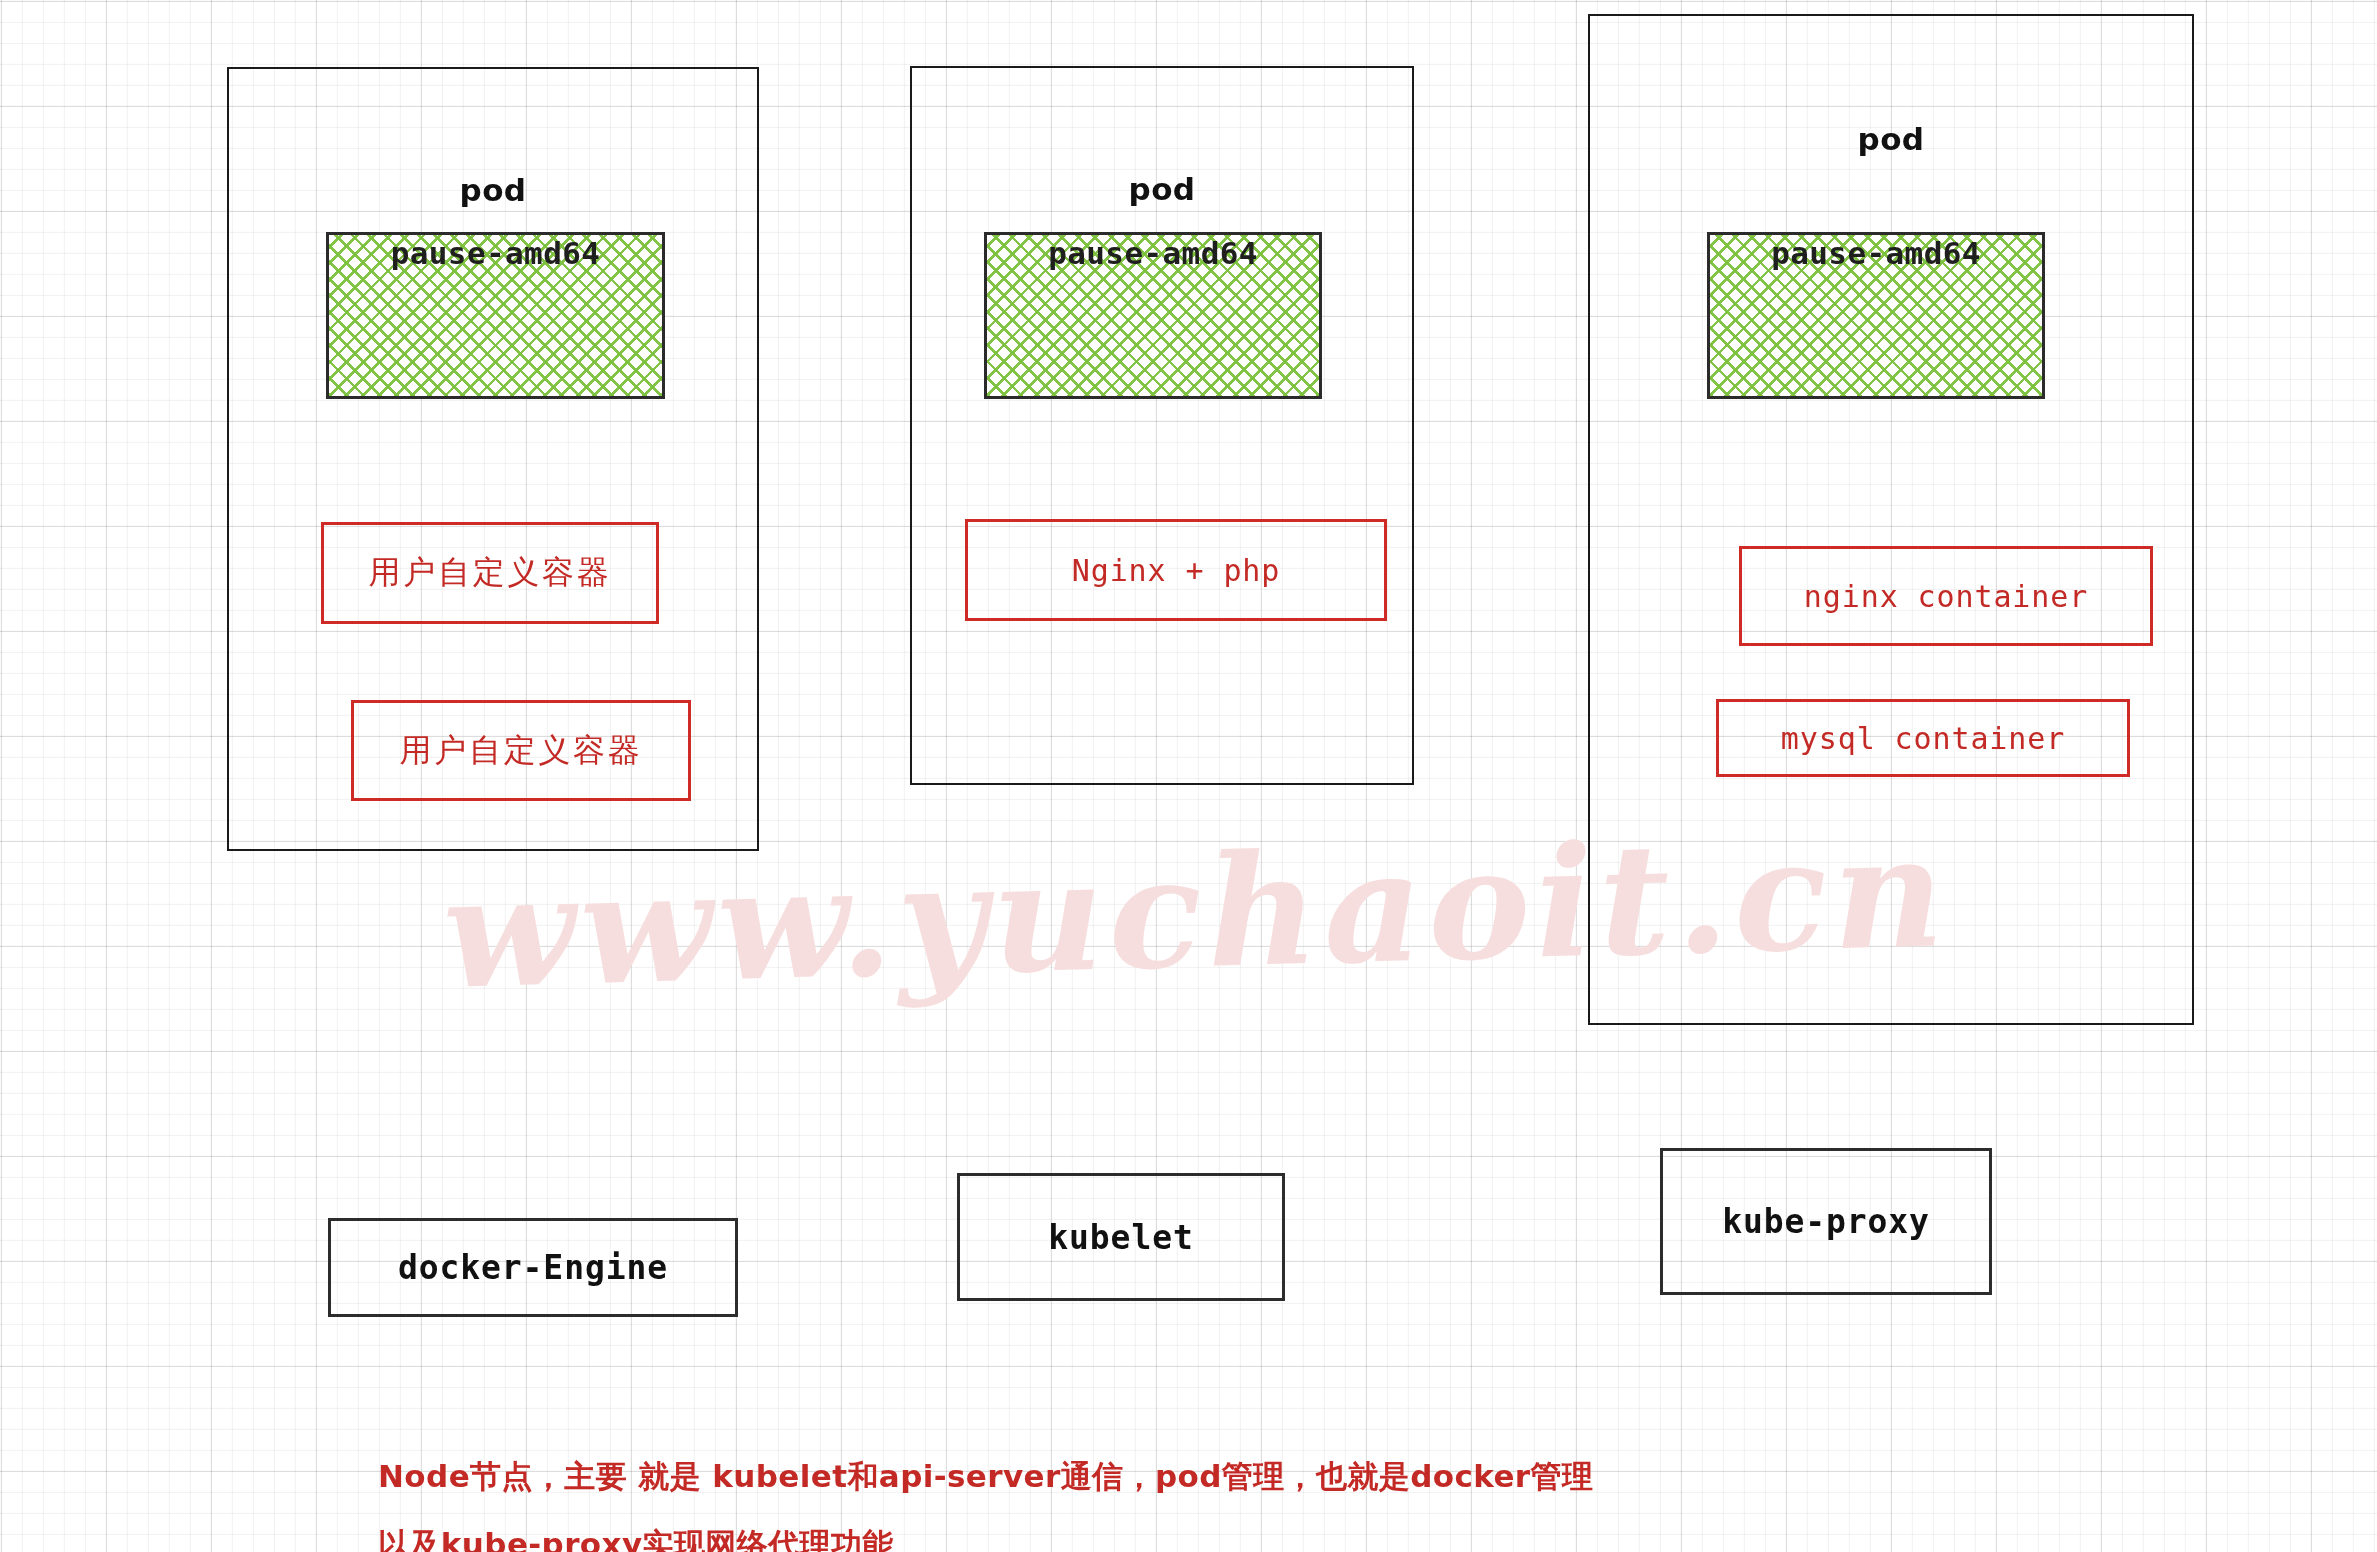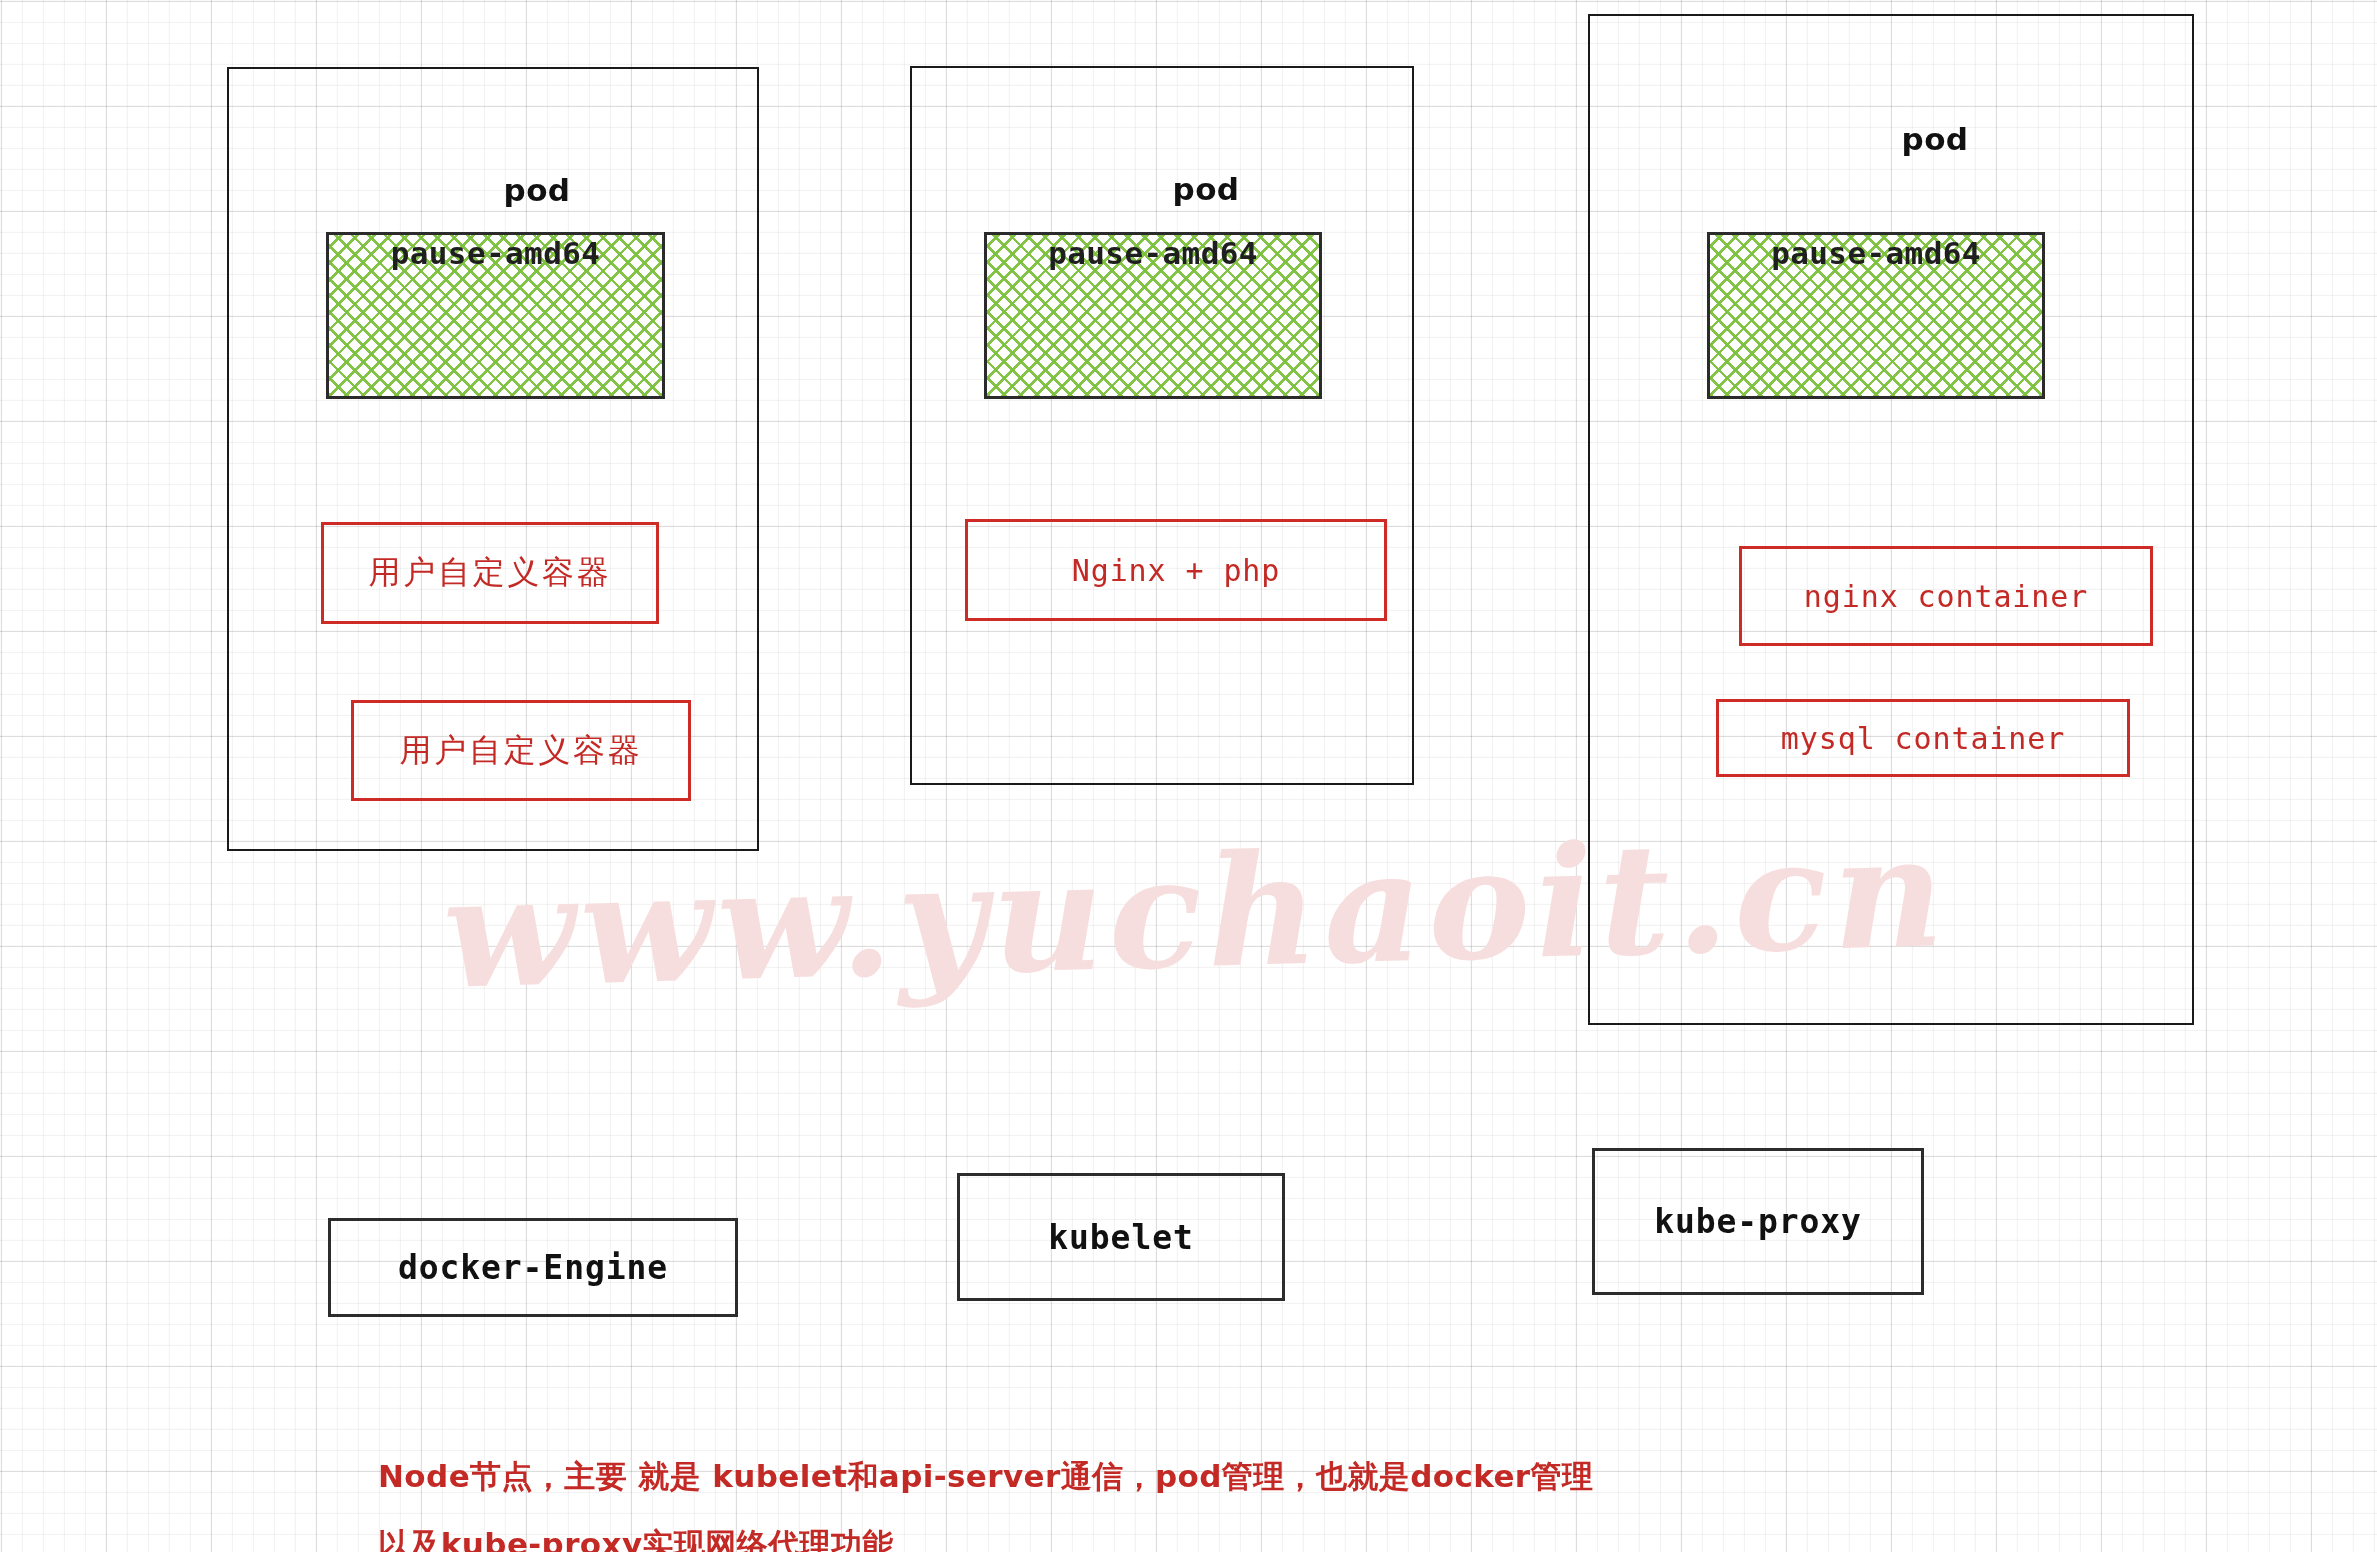--- a/index.html
+++ b/index.html
@@ -47,21 +47,20 @@
     transform: rotate(-1.6deg);
     line-height: 1;
   }
 
   
   .pod {
     position: absolute;
     border: 2.7px solid #1a1a1a;
     background: transparent;
     box-sizing: border-box;
-    padding-left: 44px;
   }
   .pod-label {
     position: absolute;
     width: 100%;
     text-align: center;
     font-family: "DejaVu Sans", sans-serif;
     font-weight: 700;
     font-size: 31px;
     color: #111111;
     letter-spacing: 0.4px;
@@ -205,21 +204,21 @@
   </div>
 
   <div class="comp-box" style="left:304px; top:1218px; width:410px; height:99px;margin-left:24px;">
     <span class="txt">docker-Engine</span>
   </div>
 
   <div class="comp-box" style="left:957px; top:1173px; width:328px; height:128px;">
     <span class="txt">kubelet</span>
   </div>
 
-  <div class="comp-box" style="left:1592px; top:1148px; width:332px; height:147px;">
+  <div class="comp-box" style="left:1660px; top:1148px; width:332px; height:147px;">
     <span class="txt">kube-proxy</span>
   </div>
 
   <div class="note">
     <span class="line">Node节点，主要 就是 kubelet和api-server通信，pod管理，也就是docker管理</span>
     <span class="line">以及kube-proxy实现网络代理功能</span>
   </div>
 
 </div>
 

